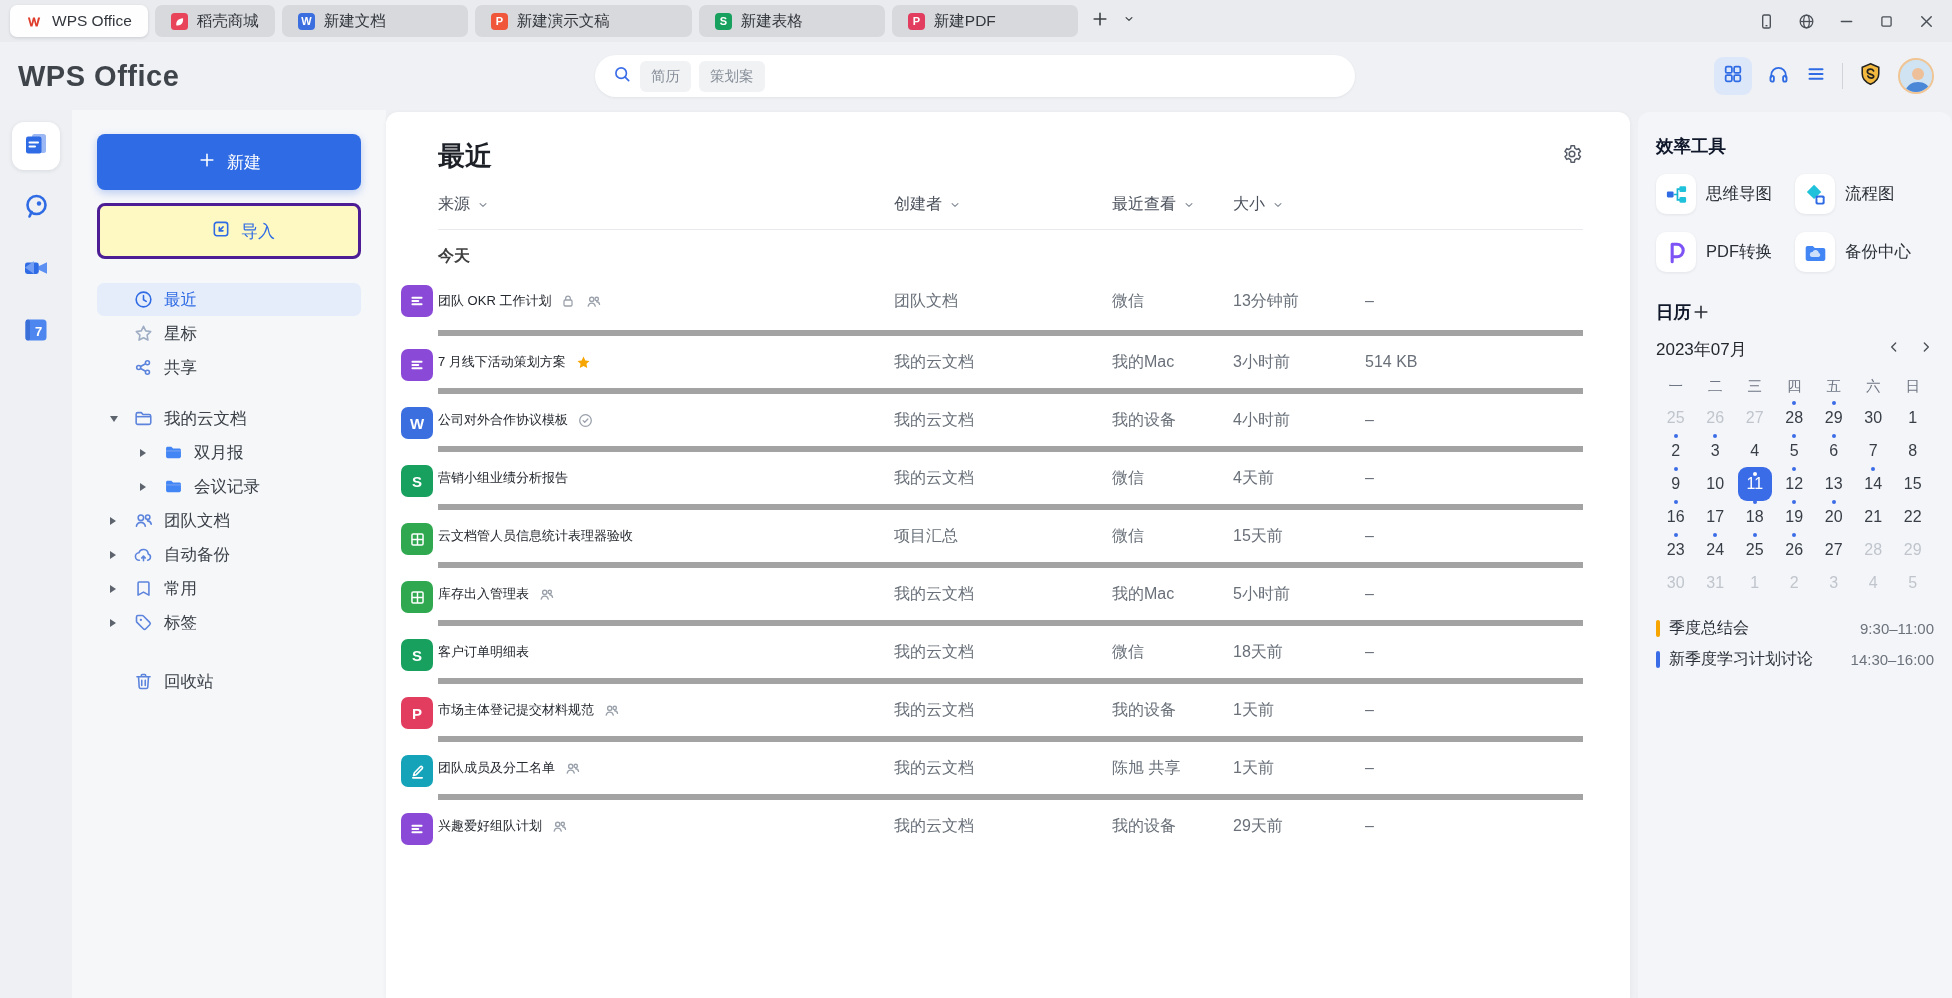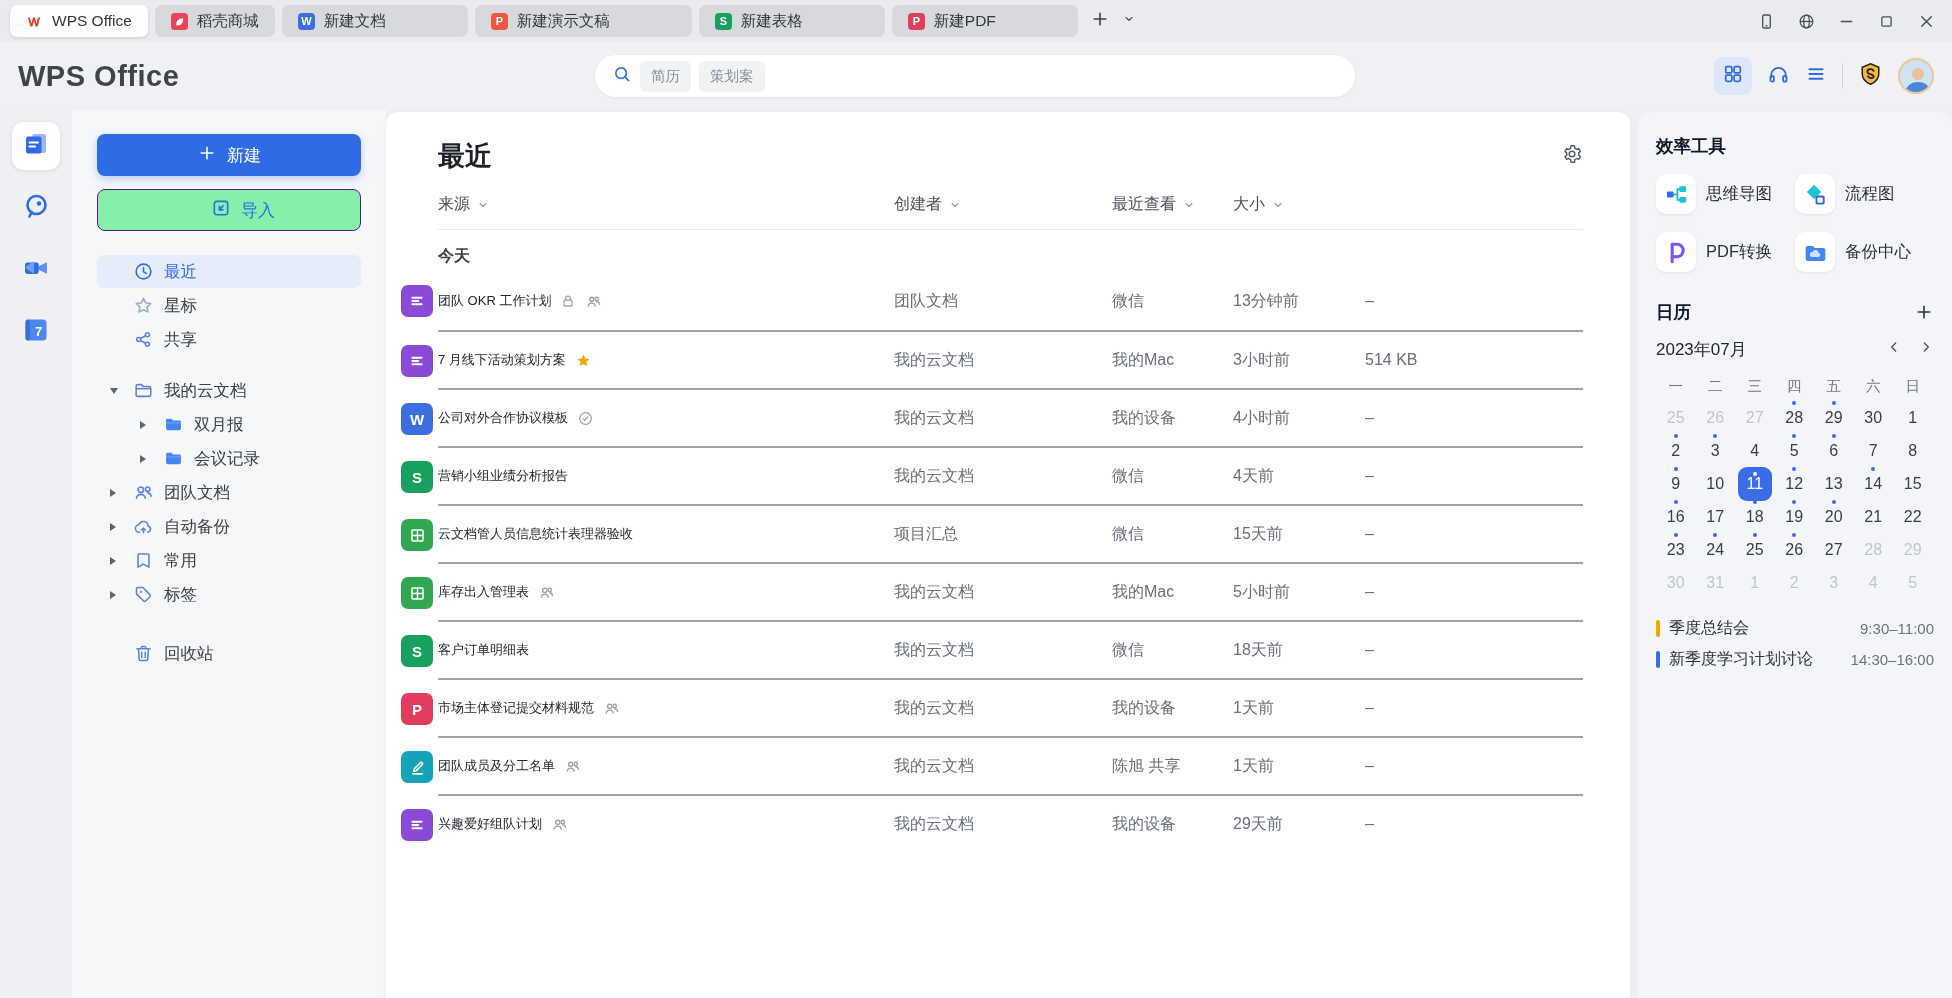--- a/index.html
+++ b/index.html
@@ -30,23 +30,23 @@
   .hdivider { width:1px; height:26px; background:#d0d4da; }
   .avatar { width:36px; height:36px; border-radius:50%; border:2px solid #f0c493; overflow:hidden; display:grid; place-items:center; background:#cfe3f2; }
 
   
   .body { display:flex; height:888px; }
   .rail { width:72px; display:flex; flex-direction:column; align-items:center; padding-top:12px; }
   .rail-item { width:48px; height:48px; display:grid; place-items:center; margin-bottom:14px; }
   .rail-item.active { background:#fff; border-radius:12px; box-shadow:0 1px 4px rgba(20,30,50,.10); }
 
   .sidenav { width:314px; background:#f6f7f9; padding:24px 25px 0 25px; }
-  .btn { height:42px; border-radius:8px; display:flex; align-items:center; justify-content:center; gap:10px; font-size:17px; cursor:default; }
+  .btn { height:56px; border-radius:8px; display:flex; align-items:center; justify-content:center; gap:10px; font-size:17px; cursor:default; }
   .btn-new { background:#2f6be4; color:#fff; box-shadow:0 3px 8px rgba(47,107,228,.3); }
-  .btn-import { background:#86efac; color:#2f6be4; border:1px solid #4c1d95; margin-top:13px;padding-left:28px; }
+  .btn-import { background:#fef9c3; color:#2f6be4; border:3px solid #4c1d95; margin-top:13px;padding-left:28px; }
   .nav { margin-top:24px; }
   .nav-row { height:33px; display:flex; align-items:center; border-radius:7px; color:#3b4048; font-size:16.5px; padding-left:13px; margin-bottom:1px; }
   .nav-row.active { background:#e5edfb; color:#2f6be4; }
   .nav-row.active .nav-ic { color:#2f6be4; }
   .arrow-slot { width:22px; display:flex; align-items:center; }
   .tri-r { width:0; height:0; border-left:6px solid #5d646e; border-top:4.5px solid transparent; border-bottom:4.5px solid transparent; }
   .tri-d { width:0; height:0; border-top:6px solid #5d646e; border-left:4.5px solid transparent; border-right:4.5px solid transparent; }
   .nav-ic { width:22px; display:grid; place-items:center; color:#5c84dd; }
   .nav-ic.muted { color:#9fadc4; }
   .nav-label { margin-left:10px; }
@@ -61,34 +61,34 @@
   .page-title { font-size:27px; font-weight:700; color:#1d2127; }
   .gear { color:#565d68; }
   .cols { display:grid; grid-template-columns:456px 218px 121px 132px 206px; align-items:center; }
   .filters { margin-top:20px; font-size:16px; color:#4b515c; }
   .filter-cell { display:flex; align-items:center; gap:6px; }
   .filter-cell .chev { color:#868d98; display:grid; place-items:center; }
   .rule { height:1px; background:#e9eaee; margin-top:14px; }
   .group { margin-top:16px; font-size:16px; font-weight:700; color:#404040; }
   .rows { margin-top:5px; }
   .frow { height:58px; position:relative; font-size:16px; color:#697079; }
-  .frow + .frow { border-top:2px solid #a3a3a3; }
+  .frow + .frow { border-top:6px solid #a3a3a3; }
   .ficon { position:absolute; left:-37px; top:13px; width:32px; height:32px; border-radius:7px; display:grid; place-items:center; color:#fff; font-weight:700; font-size:15px; }
   .t-otl { background:#8a49d6; } .t-word { background:#3b6fe0; } .t-sheetS { background:#17a05e; }
   .t-grid { background:#2fa84f; } .t-pdf { background:#e23c5e; } .t-note { background:#14a3b8; }
   .fname { display:flex; align-items:center; gap:9px; font-size:13px; color:#23272e; }
   .fbadge { color:#9aa1ab; display:grid; place-items:center; }
 
   
   .rightpanel { width:314px; margin-left:8px; background:#f4f5f8; border-radius:12px 12px 0 0; margin-top:2px; padding:22px 18px 0 18px; }
   .sec-title { font-size:17.5px; font-weight:700; color:#0f172a; }
   .tools { display:grid; grid-template-columns:1fr 1fr; row-gap:18px; margin-top:16px; }
   .tool { display:flex; align-items:center; gap:10px; font-size:16.5px; color:#2a2f37; }
   .tool-ic { width:40px; height:40px; background:#fff; border-radius:10px; display:grid; place-items:center; box-shadow:0 1px 3px rgba(16,30,60,.08); }
-  .cal-head { display:flex; justify-content:space-between; align-items:center; margin-top:28px; }
+  .cal-head { display:flex; justify-content:flex-start; align-items:center; margin-top:28px; }
   .cal-plus { color:#2b2f36; display:grid; place-items:center; }
   .cal-month { display:flex; align-items:center; margin-top:14px; font-size:17px; color:#23272e; }
   .cal-nav { margin-left:auto; display:flex; gap:16px; color:#4a4f57; }
   .cal-grid { display:grid; grid-template-columns:repeat(7,39.5px); margin-top:10px; }
   .wd { height:30px; display:grid; place-items:center; font-size:14.5px; color:#6e7683; }
   .day { height:33px; position:relative; display:grid; place-items:center; font-size:16px; color:#383e47; }
   .day.out { color:#c0c5cd; }
   .day .dot { position:absolute; top:0; left:50%; transform:translateX(-50%); width:4px; height:4px; border-radius:50%; background:#3b6ce8; }
   .day.sel .num { background:#3b6ce8; color:#fff; width:34px; height:34px; border-radius:9px; display:grid; place-items:center; }
   .day.sel .dot { top:5px; background:#fff; z-index:1; }

